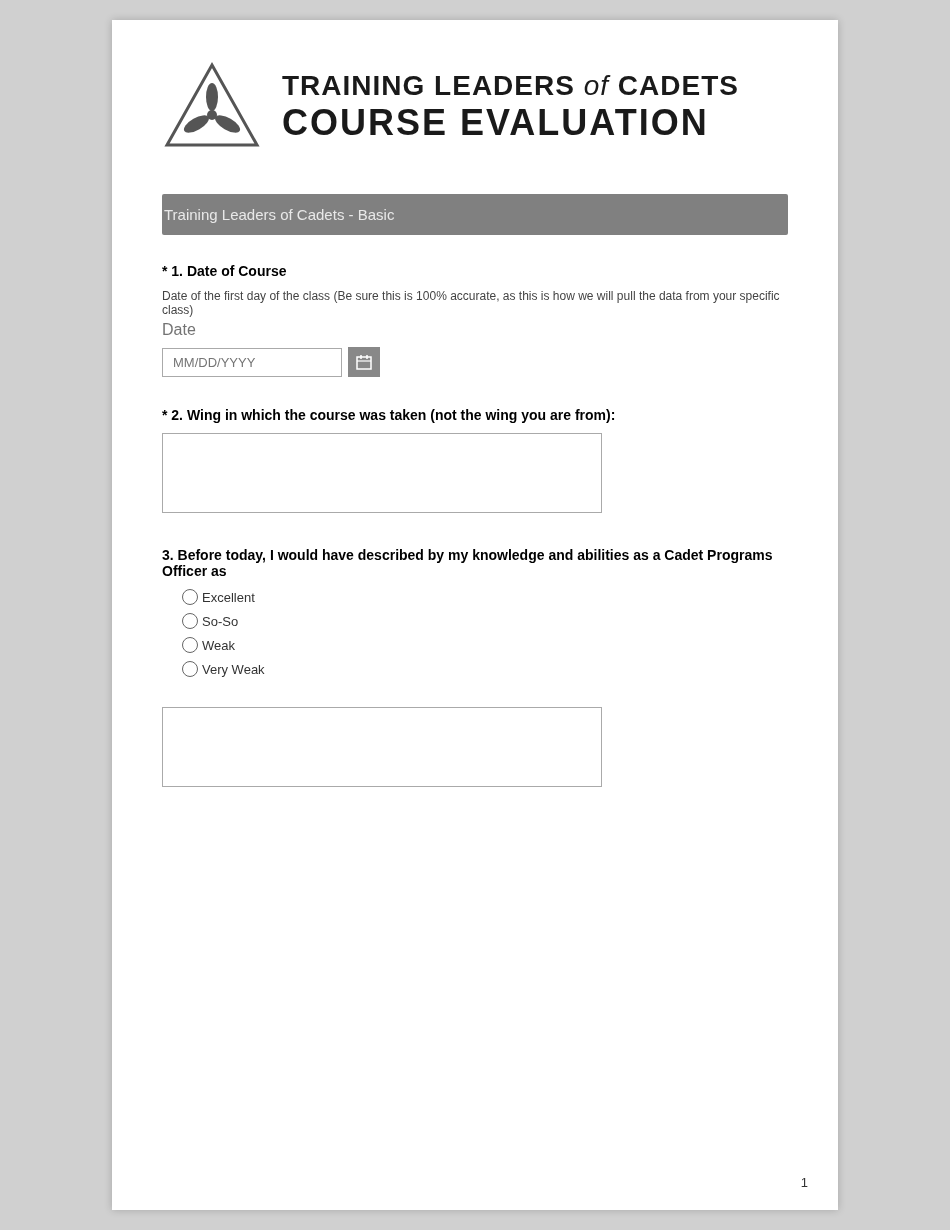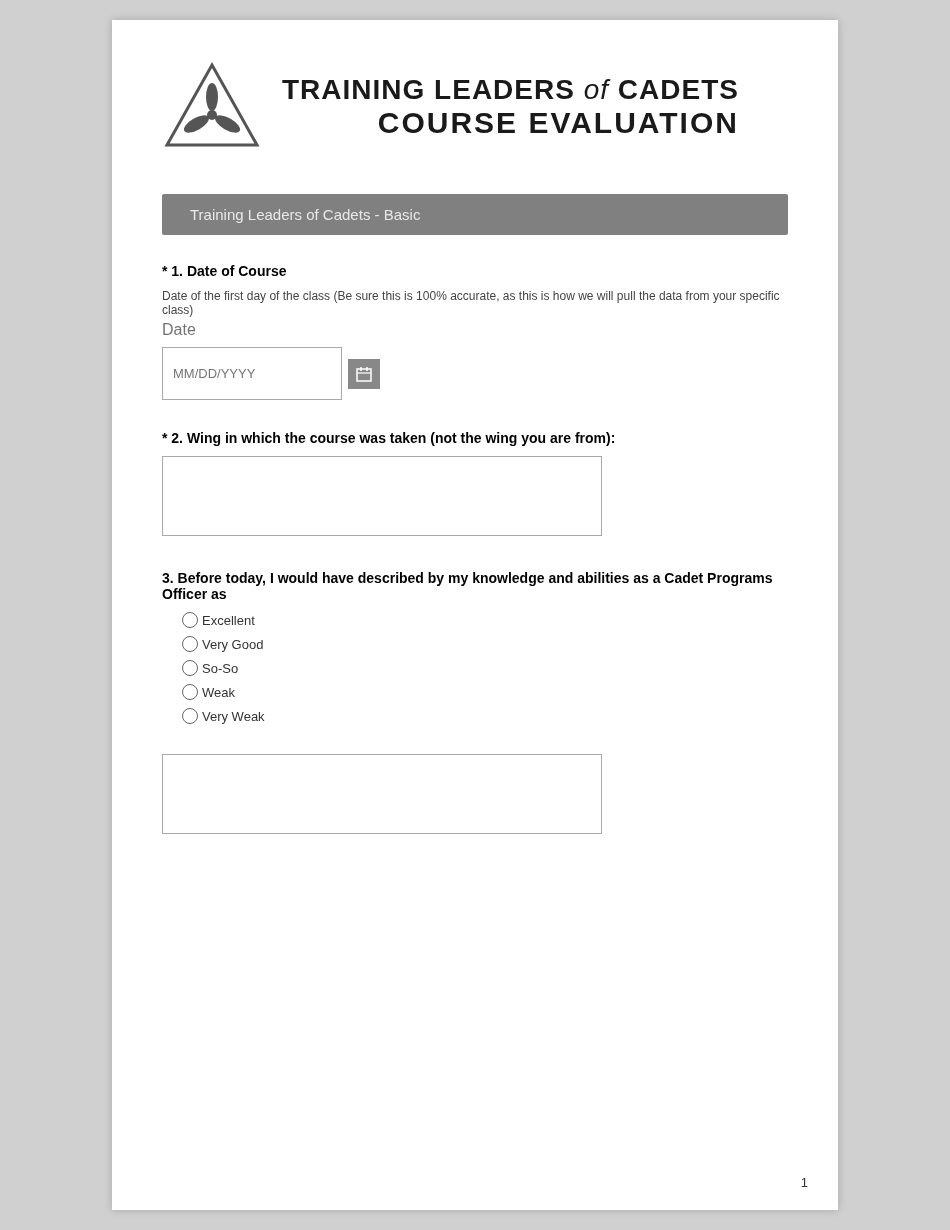--- a/index.html
+++ b/index.html
@@ -54,33 +54,32 @@
       color: #1a1a1a;
       font-family: Arial, sans-serif;
     }
 
     .header-line1 em {
       font-style: italic;
       font-weight: 400;
     }
 
     .header-line2 {
-      font-size: 30px;
+      font-size: 36px;
       font-weight: 900;
       letter-spacing: 2px;
       color: #1a1a1a;
       font-family: Arial, sans-serif;
-      text-align: right;
     }
 
     
     .section-banner {
       background: #808080;
       color: #e8e8e8;
-      padding: 12px 28px;
+      padding: 12px 2px;
       font-size: 15px;
       margin-bottom: 28px;
       border-radius: 2px;
     }
 
     
     .question-block {
       margin-bottom: 30px;
     }
 
@@ -105,21 +104,21 @@
     }
 
     .date-input-row {
       display: flex;
       align-items: center;
       gap: 6px;
     }
 
     .date-input {
       border: 1px solid #aaa;
-      padding: 18px 10px;
+      padding: 6px 10px;
       font-size: 13px;
       color: #aaa;
       width: 180px;
       outline: none;
     }
 
     .calendar-btn {
       background: #888;
       width: 32px;
       height: 30px;
@@ -235,24 +234,20 @@
 
   <div class="question-block">
     <div class="question-title">3. Before today, I would have described by my knowledge and abilities as a Cadet Programs Officer as</div>
     <div class="radio-options">
       <div class="radio-option">
         <div class="radio-circle"></div>
         <span>Excellent</span>
       </div>
       <div class="radio-option">
         <div class="radio-circle"></div>
-        <span>Very Good</span>
-      </div>
-      <div class="radio-option">
-        <div class="radio-circle"></div>
         <span>So-So</span>
       </div>
       <div class="radio-option">
         <div class="radio-circle"></div>
         <span>Weak</span>
       </div>
       <div class="radio-option">
         <div class="radio-circle"></div>
         <span>Very Weak</span>
       </div>

